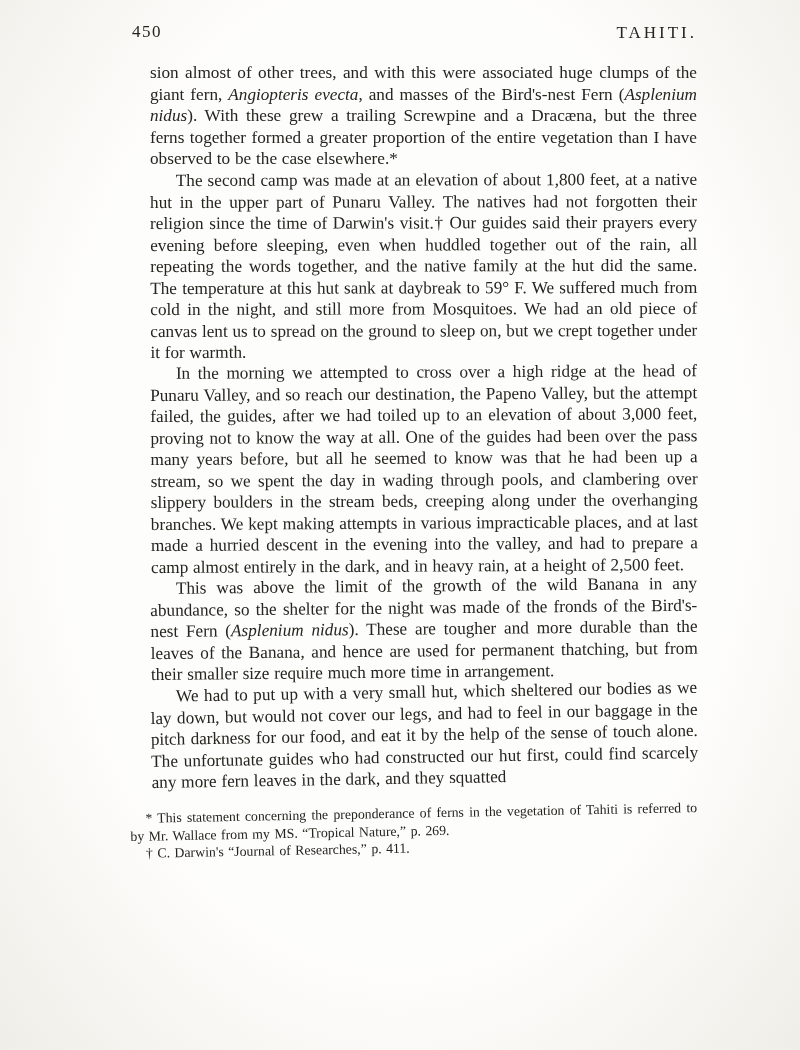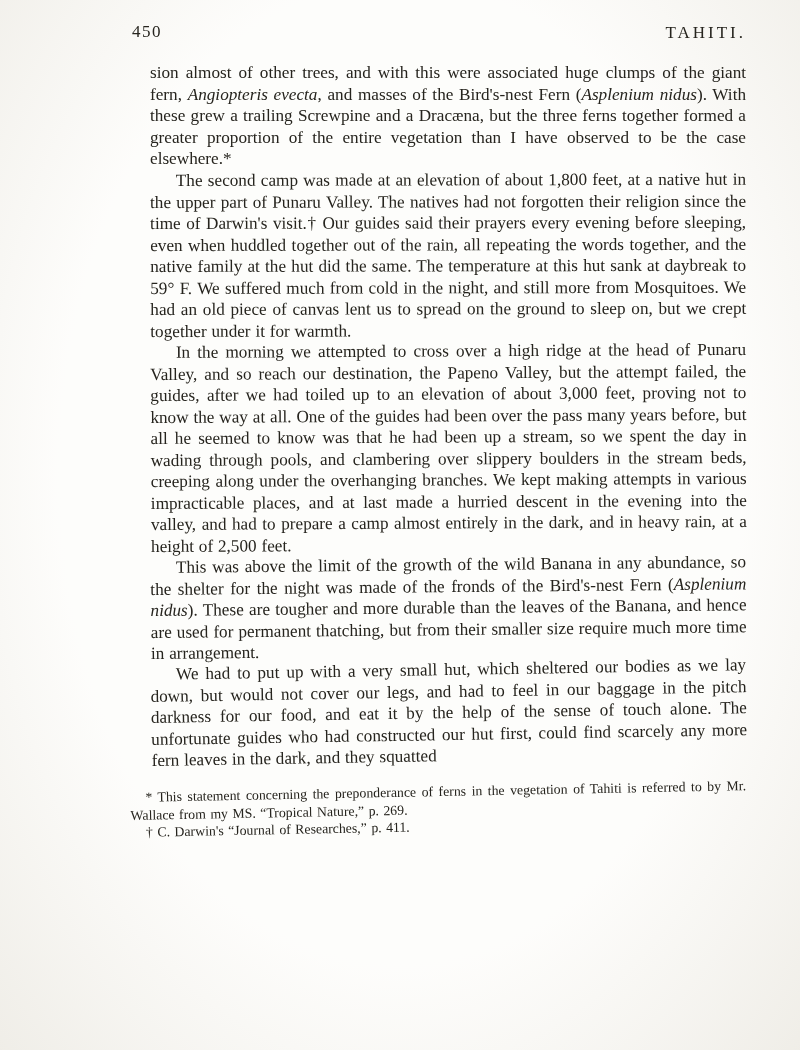--- a/index.html
+++ b/index.html
@@ -7,21 +7,21 @@
   body {
     background: #fbfaf6;
     font-family: "Liberation Serif", "DejaVu Serif", serif;
     color: #26241e;
     overflow: hidden;
   }
   .page {
     position: relative;
     width: 800px;
     height: 1050px;
-    padding: 20px 54px 0 130px;
+    padding: 20px 103px 0 130px;
     background:
       radial-gradient(ellipse at 50% 45%, rgba(255,255,255,0.6) 60%, rgba(205,200,188,0.25) 100%),
       #fbfaf6;
   }
   .header {
     position: relative;
     height: 24px;
     margin-bottom: 18px;
   }
   .pagenum {

